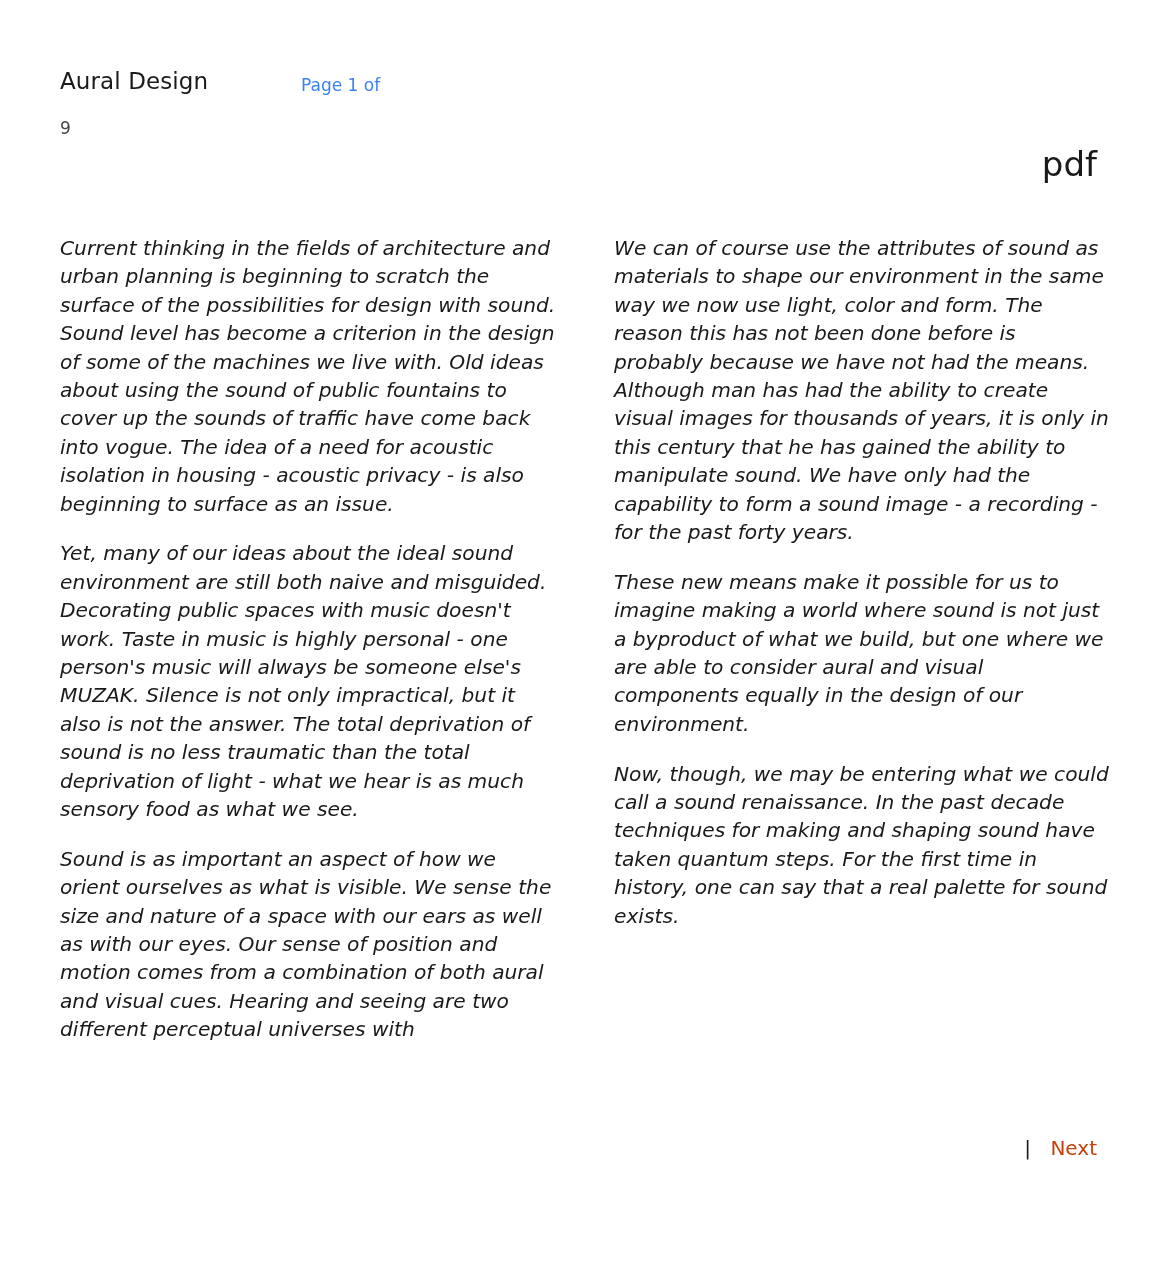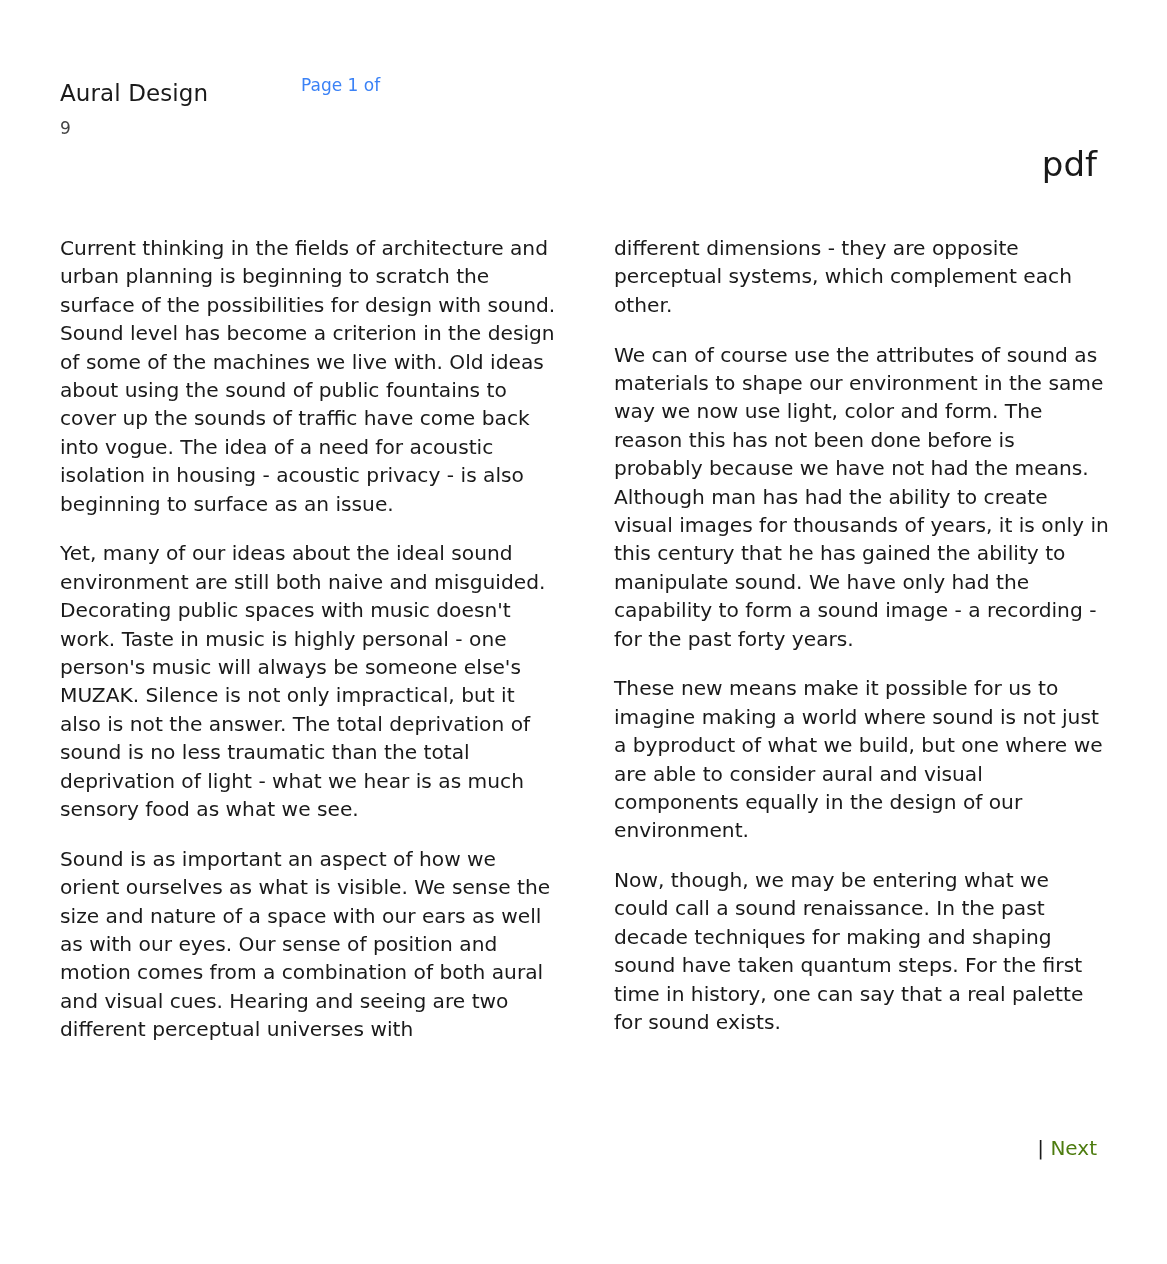--- a/index.html
+++ b/index.html
@@ -1,65 +1,64 @@
 <!DOCTYPE html>
 <html><head>
 <meta charset="utf-8">
 <style>
   html, body { margin: 0; padding: 0; background: #ffffff; }
   body {
     width: 1167px; height: 1264px; position: relative; overflow: hidden;
     font-family: "DejaVu Sans", sans-serif; color: #1a1a1a;
   }
   .header-title {
-    position: absolute; left: 60px; top: 80px;
+    position: absolute; left: 60px; top: 68px;
     font-size: 23px; color: #1a1a1a; letter-spacing: 0.1px;
   }
   .header-page {
     position: absolute; left: 301px; top: 75px;
     font-size: 17px; color: #3b82f6;
   }
   .header-total {
     position: absolute; left: 60px; top: 118px;
     font-size: 17px; color: #444444;
   }
   .header-pdf {
     position: absolute; right: 70px; top: 100px;
     font-size: 34px; color: #1a1a1a; margin-top: 44px;
   }
   .col {
     position: absolute; top: 234px; width: 500px;
     font-size: 20.2px; line-height: 28.4px; color: #1a1a1a;
   }
   .col-left { left: 60px; }
   .col-right { left: 614px; width: 495px; }
-  .col p { margin: 0 0 21.3px 0; }
+  .col p { margin: 0 0 21.3px 0; font-style: italic; }
   .next-nav {
     position: absolute; right: 70px; top: 1136px;
     font-size: 20px; color: #1a1a1a;
   }
-  .next-link { color: #4d7c0f; text-decoration: none; cursor: pointer; }
+  .next-link { color: #c2410c; text-decoration: none; cursor: pointer; margin-left: 13px; }
 </style>
 </head>
 <body>
 
 <div>
   <div class="header-title">Aural Design</div>
   <div class="header-page">Page 1 of</div>
   <div class="header-total">9</div>
   <div class="header-pdf">pdf</div>
 
   <div class="col col-left">
     <p>Current thinking in the fields of architecture and urban planning is beginning to scratch the surface of the possibilities for design with sound. Sound level has become a criterion in the design of some of the machines we live with. Old ideas about using the sound of public fountains to cover up the sounds of traffic have come back into vogue. The idea of a need for acoustic isolation in housing - acoustic privacy - is also beginning to surface as an issue.</p>
     <p>Yet, many of our ideas about the ideal sound environment are still both naive and misguided. Decorating public spaces with music doesn't work. Taste in music is highly personal - one person's music will always be someone else's MUZAK. Silence is not only impractical, but it also is not the answer. The total deprivation of sound is no less traumatic than the total deprivation of light - what we hear is as much sensory food as what we see.</p>
     <p>Sound is as important an aspect of how we orient ourselves as what is visible. We sense the size and nature of a space with our ears as well as with our eyes. Our sense of position and motion comes from a combination of both aural and visual cues. Hearing and seeing are two different perceptual universes with</p>
   </div>
 
   <div class="col col-right">
-    <p>different dimensions - they are opposite perceptual systems, which complement each other.</p>
     <p>We can of course use the attributes of sound as materials to shape our environment in the same way we now use light, color and form. The reason this has not been done before is probably because we have not had the means. Although man has had the ability to create visual images for thousands of years, it is only in this century that he has gained the ability to manipulate sound. We have only had the capability to form a sound image - a recording - for the past forty years.</p>
     <p>These new means make it possible for us to imagine making a world where sound is not just a byproduct of what we build, but one where we are able to consider aural and visual components equally in the design of our environment.</p>
     <p>Now, though, we may be entering what we could call a sound renaissance. In the past decade techniques for making and shaping sound have taken quantum steps. For the first time in history, one can say that a real palette for sound exists.</p>
   </div>
 
   <div class="next-nav">
     <span>| </span><a class="next-link">Next</a>
   </div>
 </div>
 

